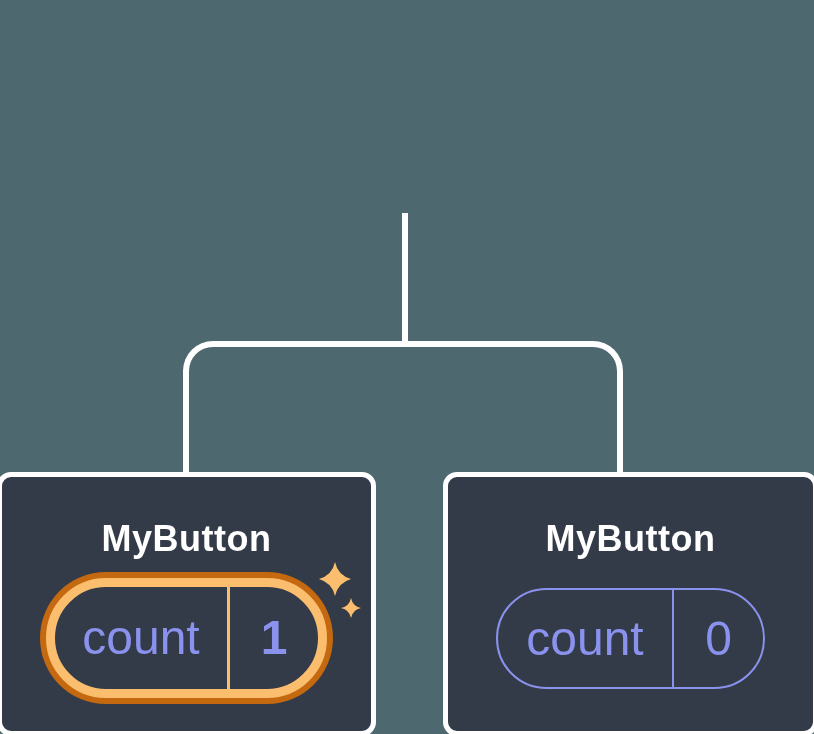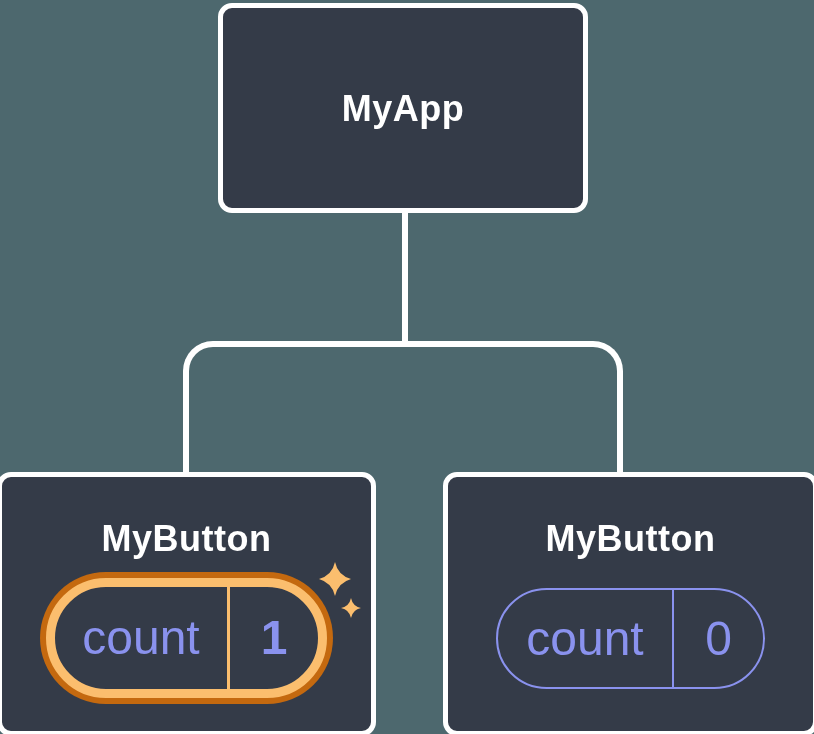--- a/index.html
+++ b/index.html
@@ -116,23 +116,20 @@
     left: 313px; top: 556px;
     width: 52px; height: 68px;
   }
   .sparkles path { fill: var(--highlight-inner); }
 </style>
 </head>
 <body>
 
 <div class="canvas">
 
-  <div class="node node-root">
-    <span class="node-label">MyApp</span>
-  </div>
 
   <div class="connector stem"></div>
   <div class="connector branch"></div>
 
   <div class="node node-child node-child-left">
     <span class="node-label">MyButton</span>
     <div class="pill-highlighted">
       <div class="pill-body">
         <span class="pill-key">count</span>
         <span class="pill-divider pill-divider-orange"></span>

